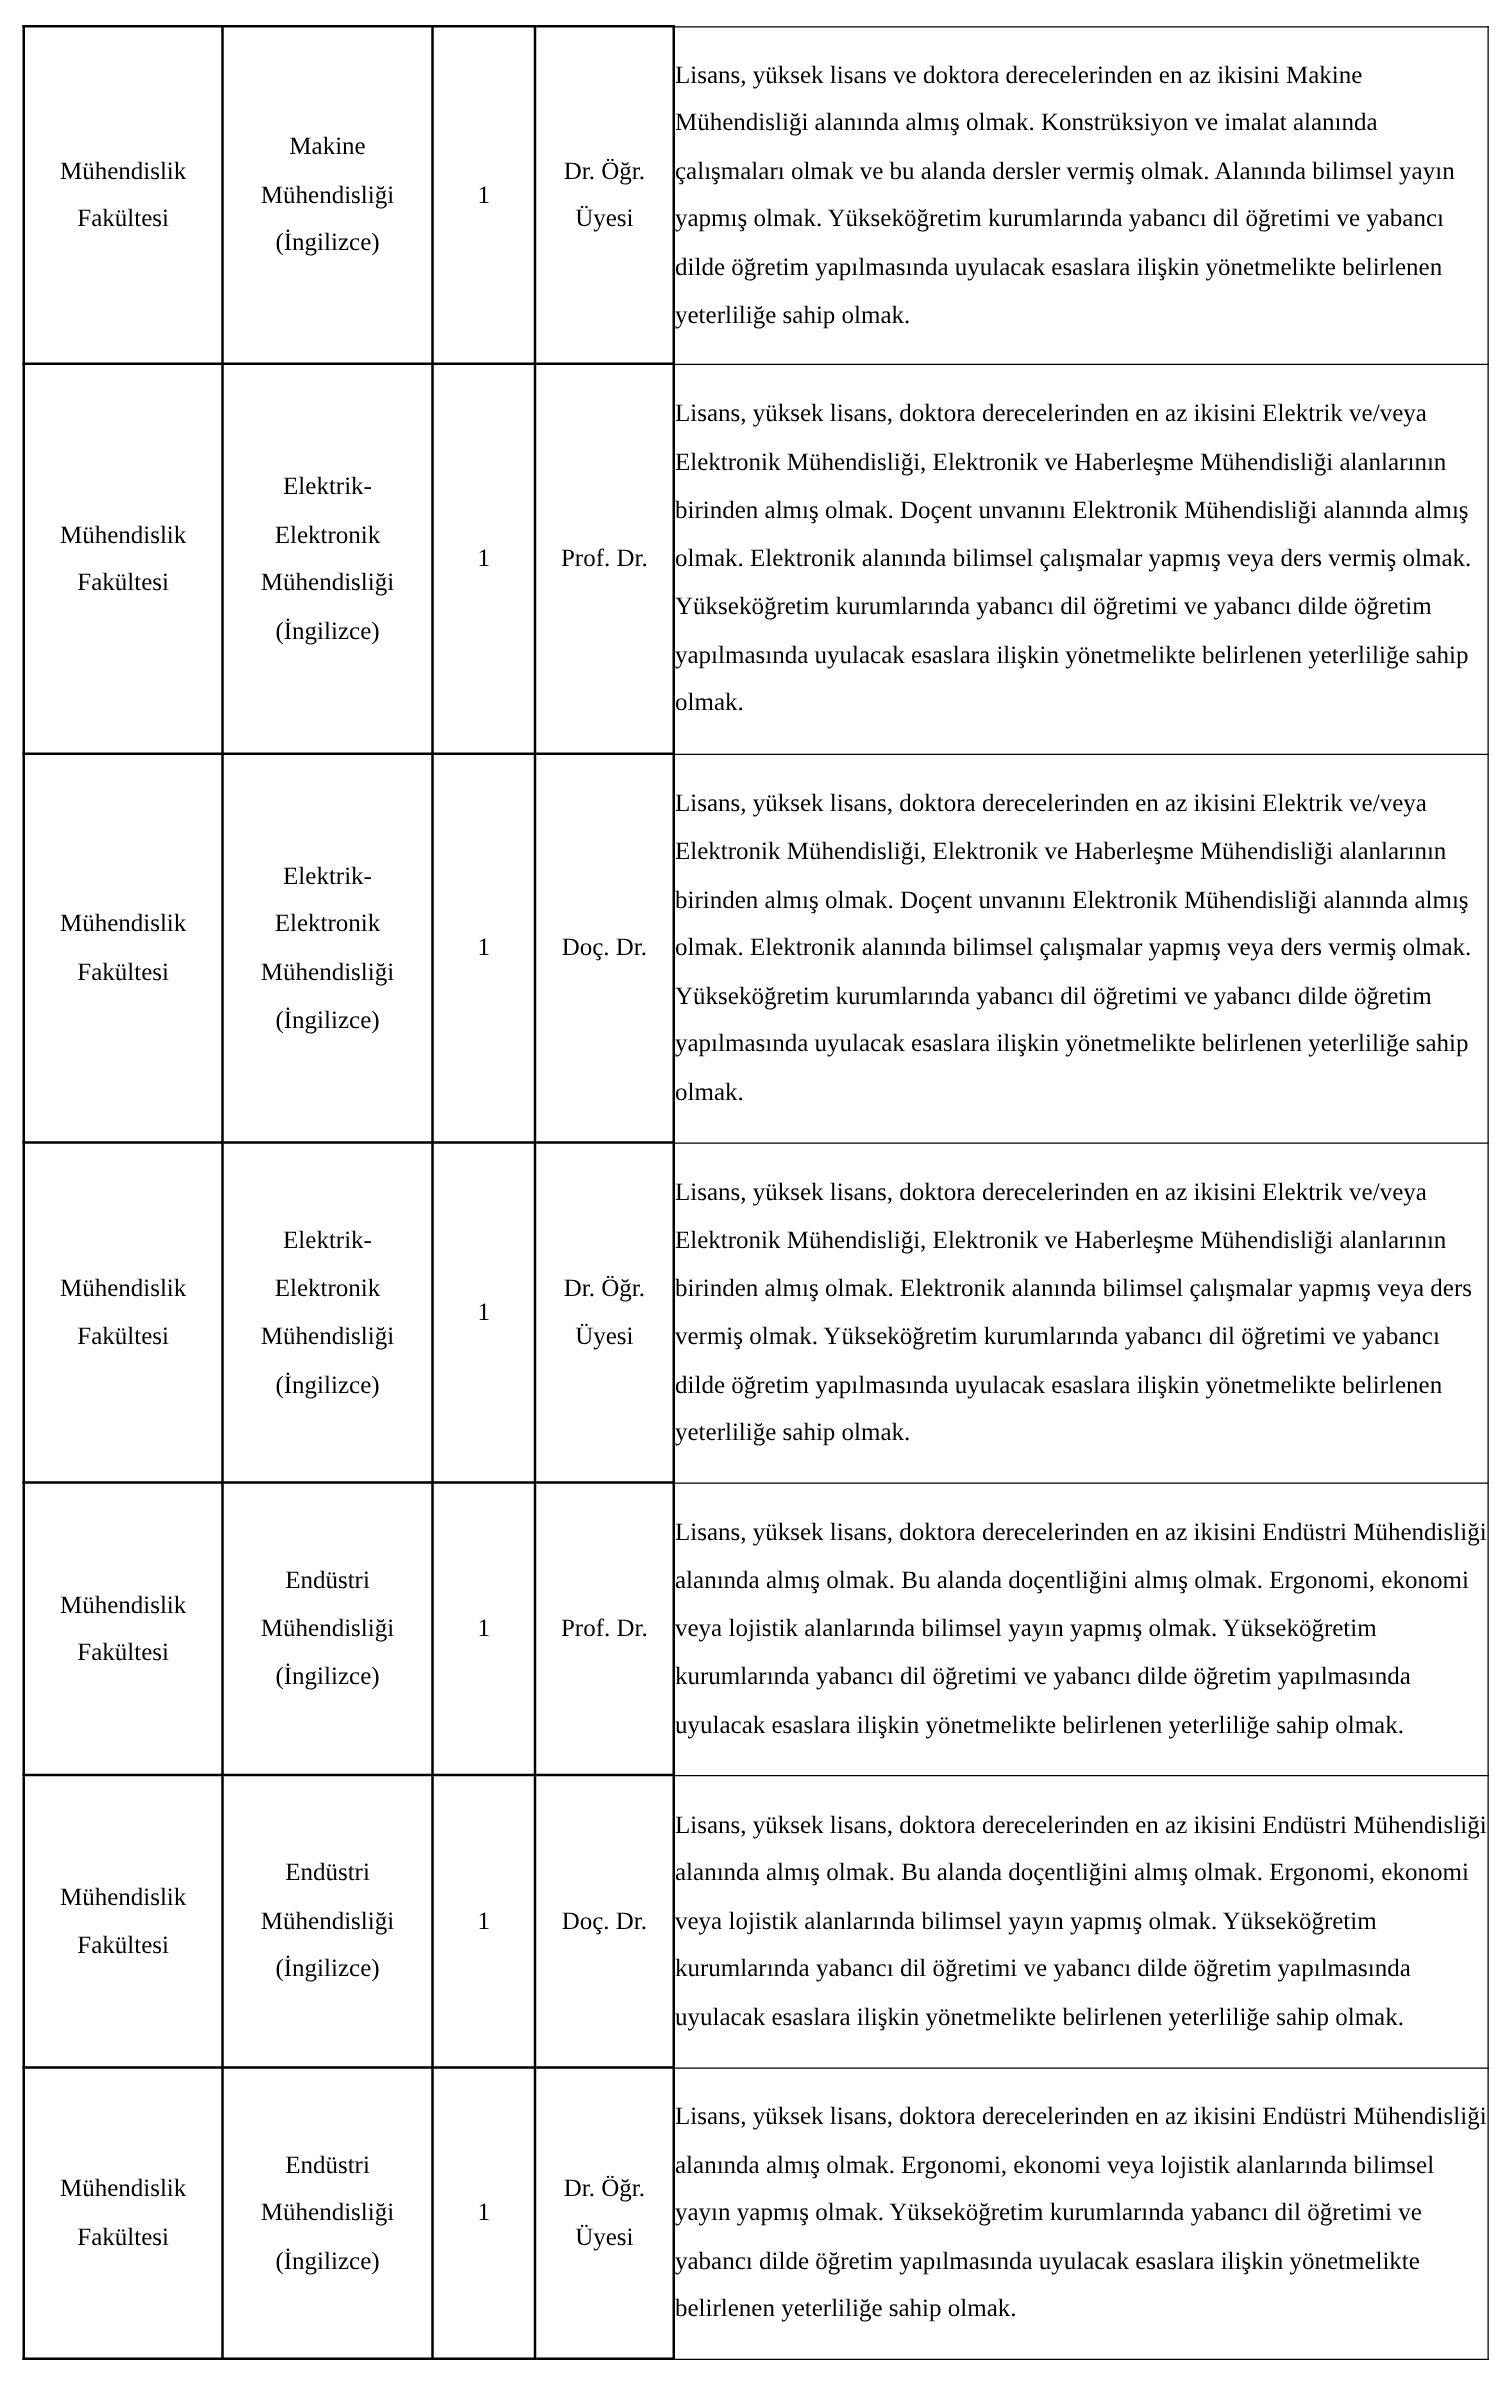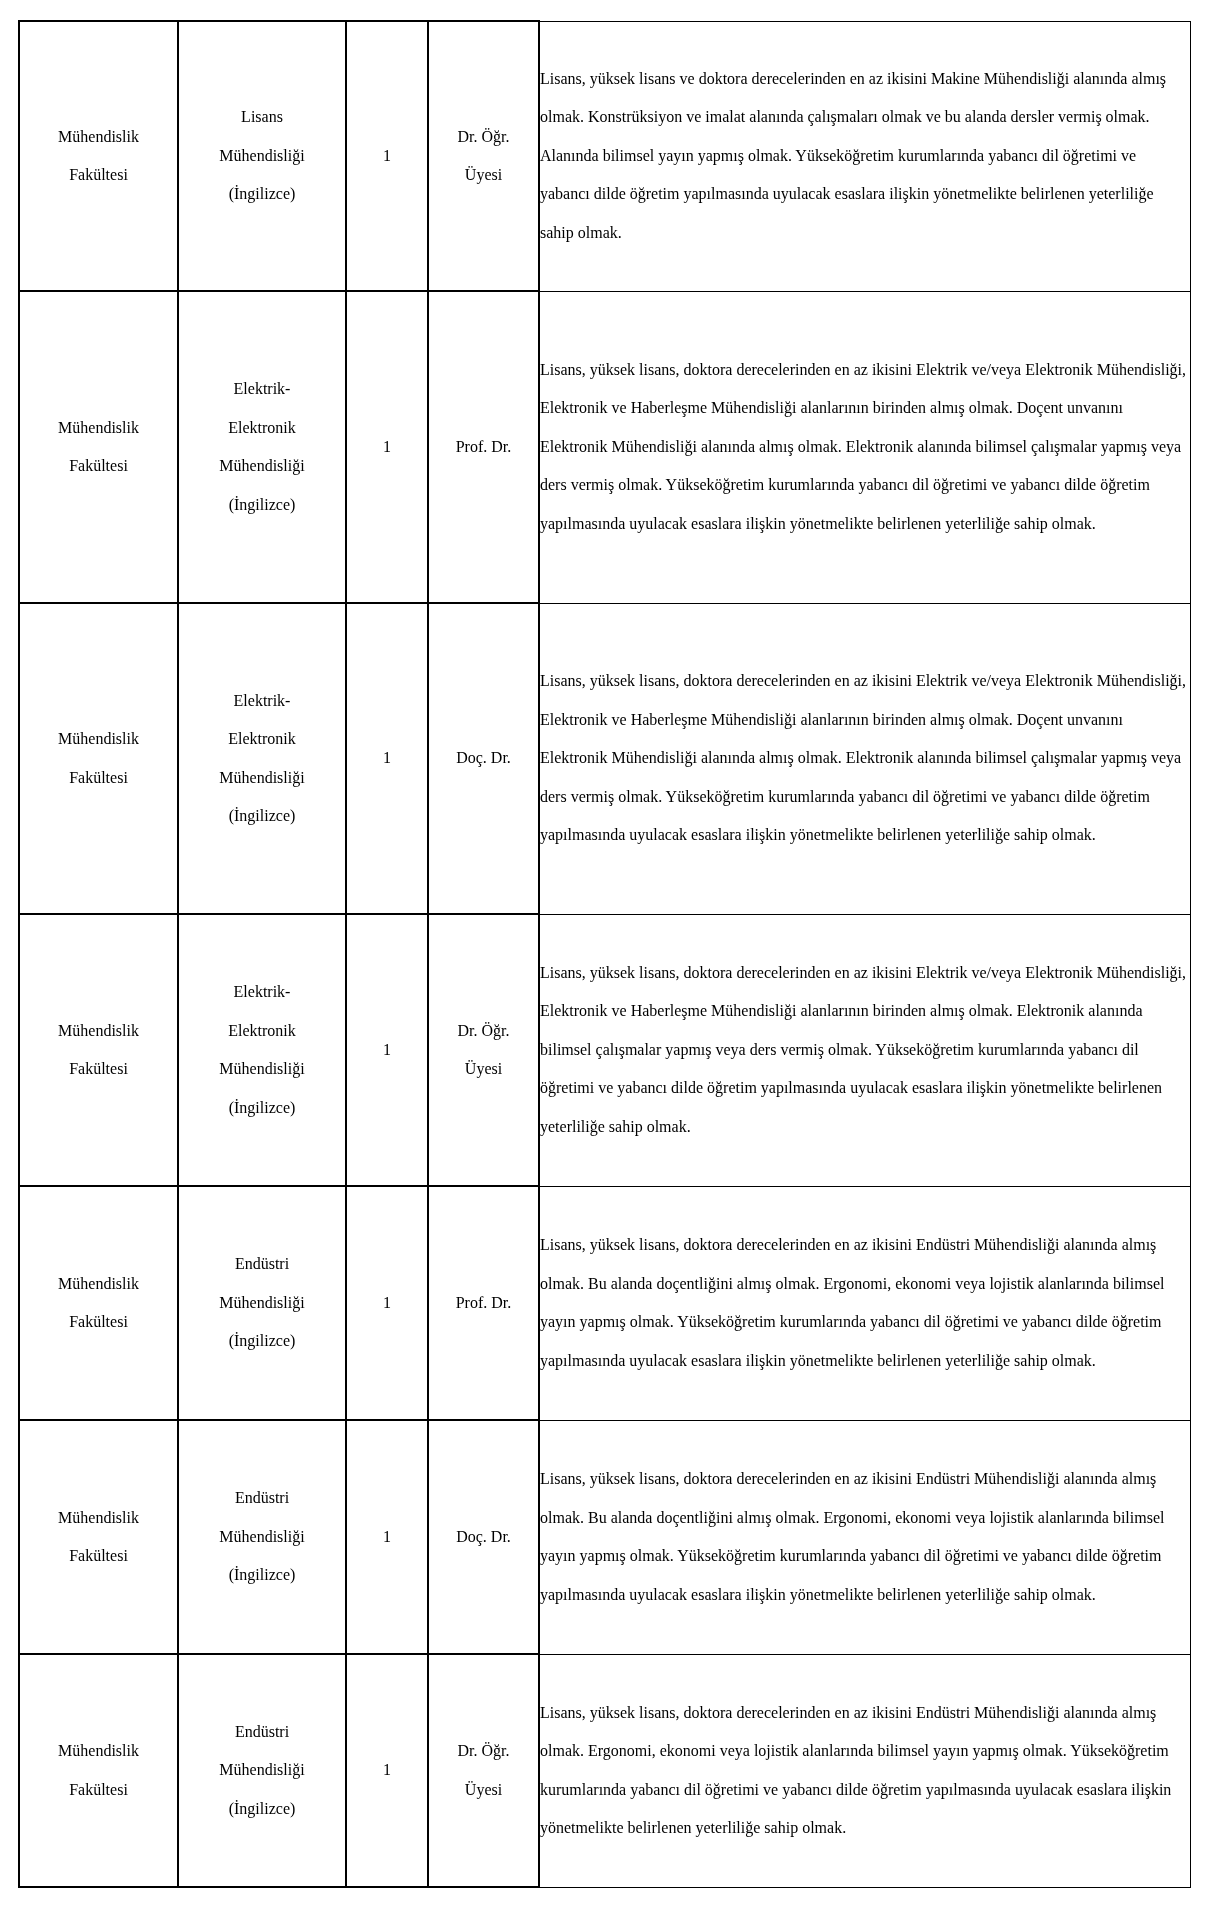--- a/index.html
+++ b/index.html
@@ -4,21 +4,21 @@
 <style>
   html, body { margin: 0; padding: 0; background: #ffffff; }
   body { width: 1208px; height: 1920px; position: relative; overflow: hidden;
          font-family: "Liberation Serif", "DejaVu Serif", serif; color: #000; }
   table.doc {
     position: absolute; left: 18px; top: 20px;
     width: 1171px; border-collapse: collapse; table-layout: fixed;
   }
   table.doc td {
     border: 2px solid #000; padding: 0; vertical-align: middle;
-    font-size: 16px; line-height: 38.5px;
+    font-size: 20px; line-height: 38.5px;
   }
   table.doc td.desc { border-width: 1.5px 1.5px 1.5px 2px; }
   td.c { text-align: center; }
   td.desc { text-align: left; padding: 0 4px 0 5px; line-height: 38.6px; }
   .cell-inner { white-space: pre-line; }
   col.c1 { width: 159px; }
   col.c2 { width: 168px; }
   col.c3 { width: 82px; }
   col.c4 { width: 111px; }
   col.c5 { width: 651px; }
@@ -41,21 +41,21 @@
       <col class="c4">
       <col class="c5">
   </colgroup>
   <tbody>
     <tr class="r1">
       <td class="c">
           <div class="cell-inner">Mühendislik
 Fakültesi</div>
         </td>
       <td class="c">
-          <div class="cell-inner">Lisans
+          <div class="cell-inner">Makine
 Mühendisliği
 (İngilizce)</div>
         </td>
       <td class="c">
           <div class="cell-inner">1</div>
         </td>
       <td class="c">
           <div class="cell-inner">Dr. Öğr.
 Üyesi</div>
         </td>

